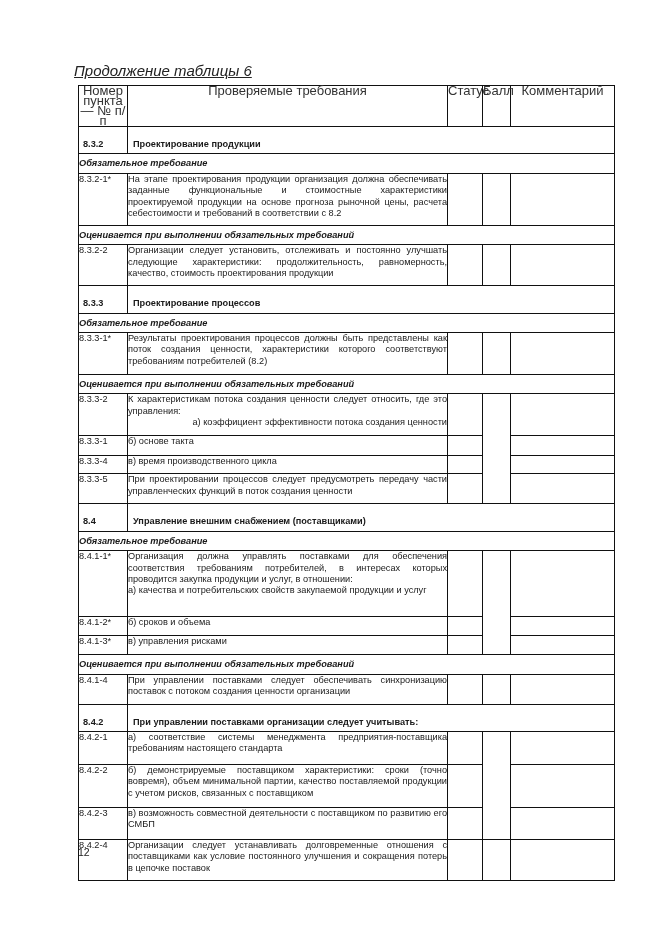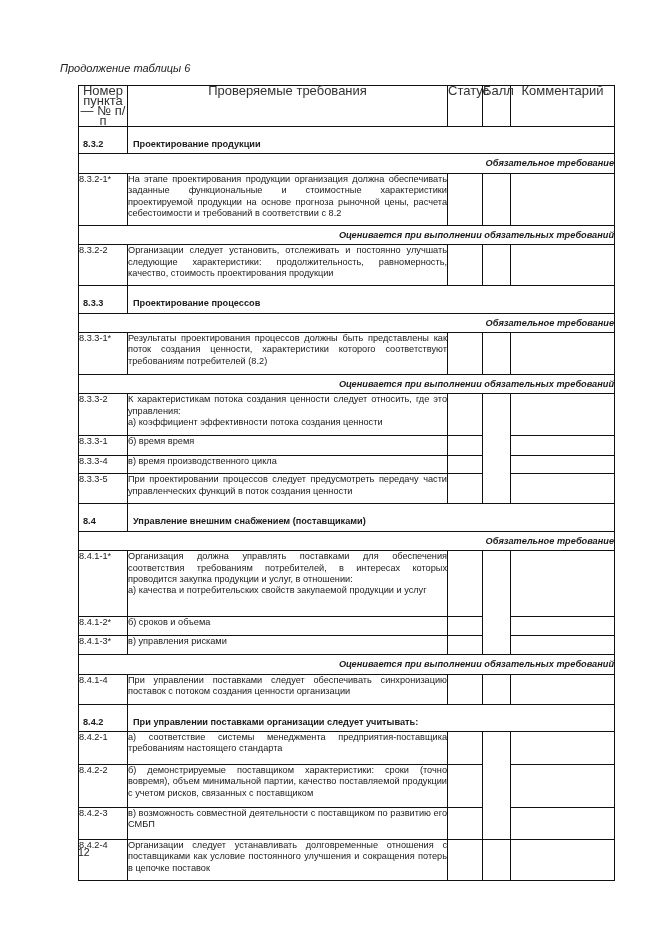--- a/index.html
+++ b/index.html
@@ -1,30 +1,30 @@
 <!DOCTYPE html>
 <html><head>
 <meta charset="utf-8">
 <style>
   html, body { margin: 0; padding: 0; background: #ffffff; }
   body { width: 661px; height: 935px; position: relative; overflow: hidden;
          font-family: "Liberation Sans", "DejaVu Sans", sans-serif; color: #1a1a1a; }
-  .caption { position: absolute; left: 60px; top: 62px; font-size: 11px; font-style: italic; color: #222; }
+  .caption { position: absolute; left: 74px; top: 62px; font-size: 15px; font-style: italic; color: #222; text-decoration: underline; }
   table.req { position: absolute; left: 78px; top: 85px; width: 536px;
               border-collapse: collapse; table-layout: fixed; font-size: 9.2px; line-height: 11.4px; }
   table.req td, table.req th { border: 1px solid #111; padding: 0; vertical-align: top; }
   col.c-num { width: 49px; } col.c-req { width: 320px; } col.c-st { width: 35px; }
   col.c-ball { width: 28px; } col.c-com { width: 104px; }
   thead th { font-weight: normal; font-size: 13px; line-height: 10px; color: #333;
              vertical-align: middle; text-align: center; height: 34px; border-bottom: 3px double #111; }
   td.num { padding: 3px 0 3px 4px; }
   td.txt { padding: 3px 5px 3px 5px; text-align: justify; }
   tr.section td { font-weight: bold; padding: 12px 4px 3px 4px; height: 11px; }
   tr.section td.txt { padding-left: 5px; }
-  tr.subhead td { text-align: right; font-weight: bold; font-style: italic; padding: 4px 0 3px 0; height: 11px; }
+  tr.subhead td { text-align: left; font-weight: bold; font-style: italic; padding: 4px 0 3px 0; height: 11px; }
   .page-num { position: absolute; left: 78px; top: 846px; font-size: 10.5px; color: #222; }
 </style>
 </head>
 <body>
 
 <div class="caption">Продолжение таблицы 6</div>
 
 <table class="req">
   <colgroup>
     <col class="c-num">
@@ -83,29 +83,29 @@
       <td></td>
       <td></td>
     </tr>
     <tr class="subhead">
       <td colspan="5">Оценивается при выполнении обязательных требований</td>
     </tr>
     <tr style="height:42px">
       <td class="num">8.3.3-2</td>
       <td class="txt">
         <div>К характеристикам потока создания ценности следует относить, где это управления:</div>
-        <div style="text-align:left">а) коэффициент эффективности потока создания ценности</div>
+        <div style="text-align:right">а) коэффициент эффективности потока создания ценности</div>
       </td>
       <td></td>
       <td rowspan="4"></td>
       <td></td>
     </tr>
     <tr style="height:20px">
       <td class="num">8.3.3-1</td>
-      <td class="txt">б) время время</td>
+      <td class="txt">б) основе такта</td>
       <td></td>
       <td></td>
     </tr>
     <tr style="height:18px">
       <td class="num">8.3.3-4</td>
       <td class="txt">в) время производственного цикла</td>
       <td></td>
       <td></td>
     </tr>
     <tr style="height:30px">

